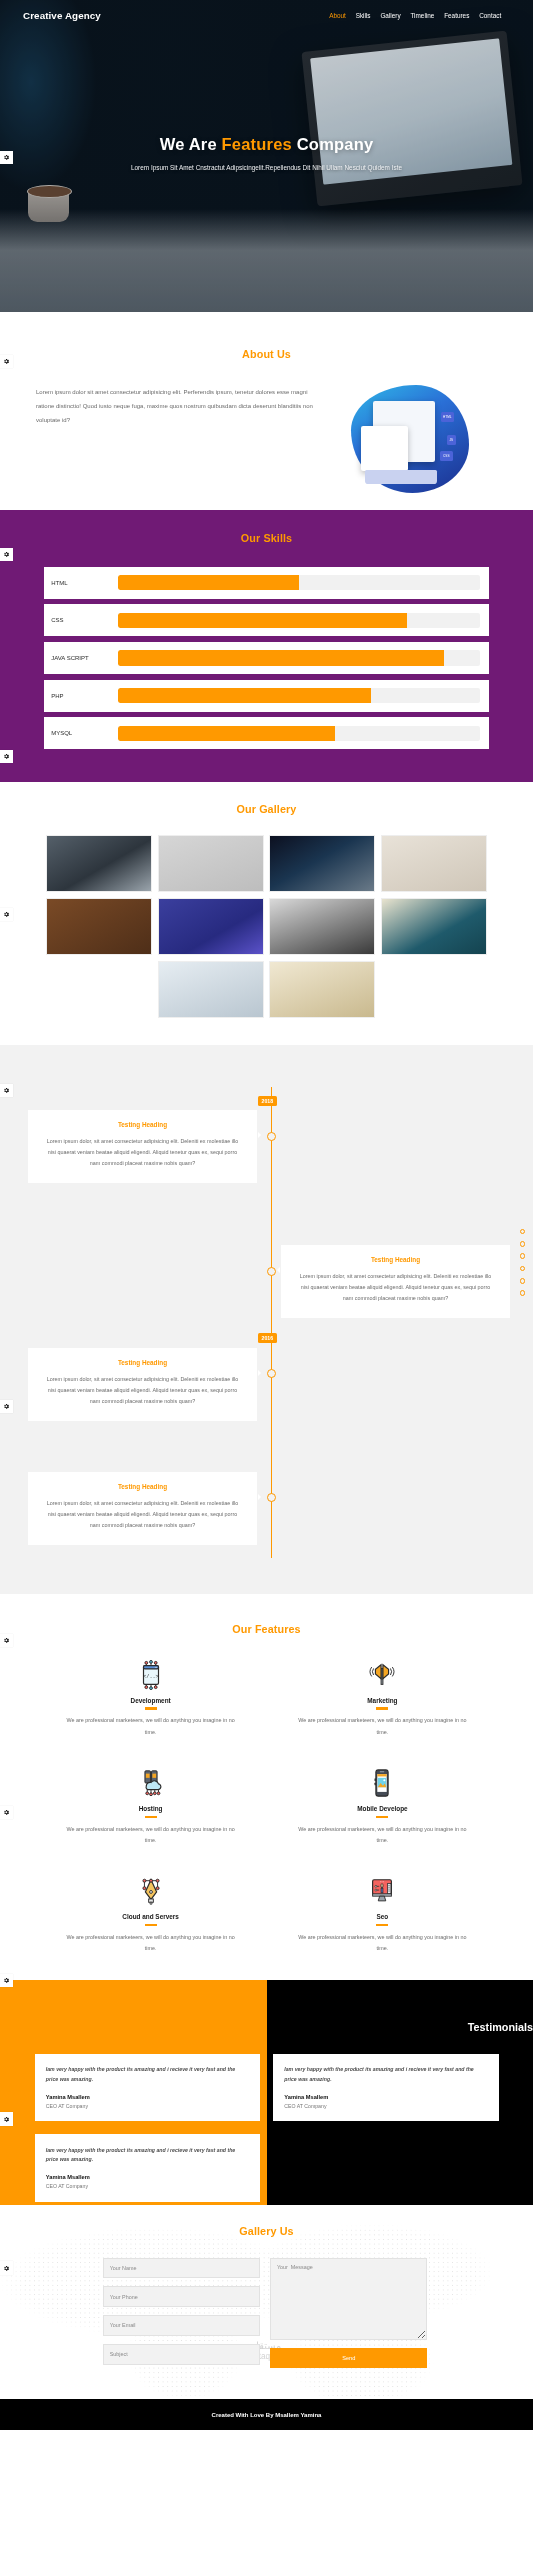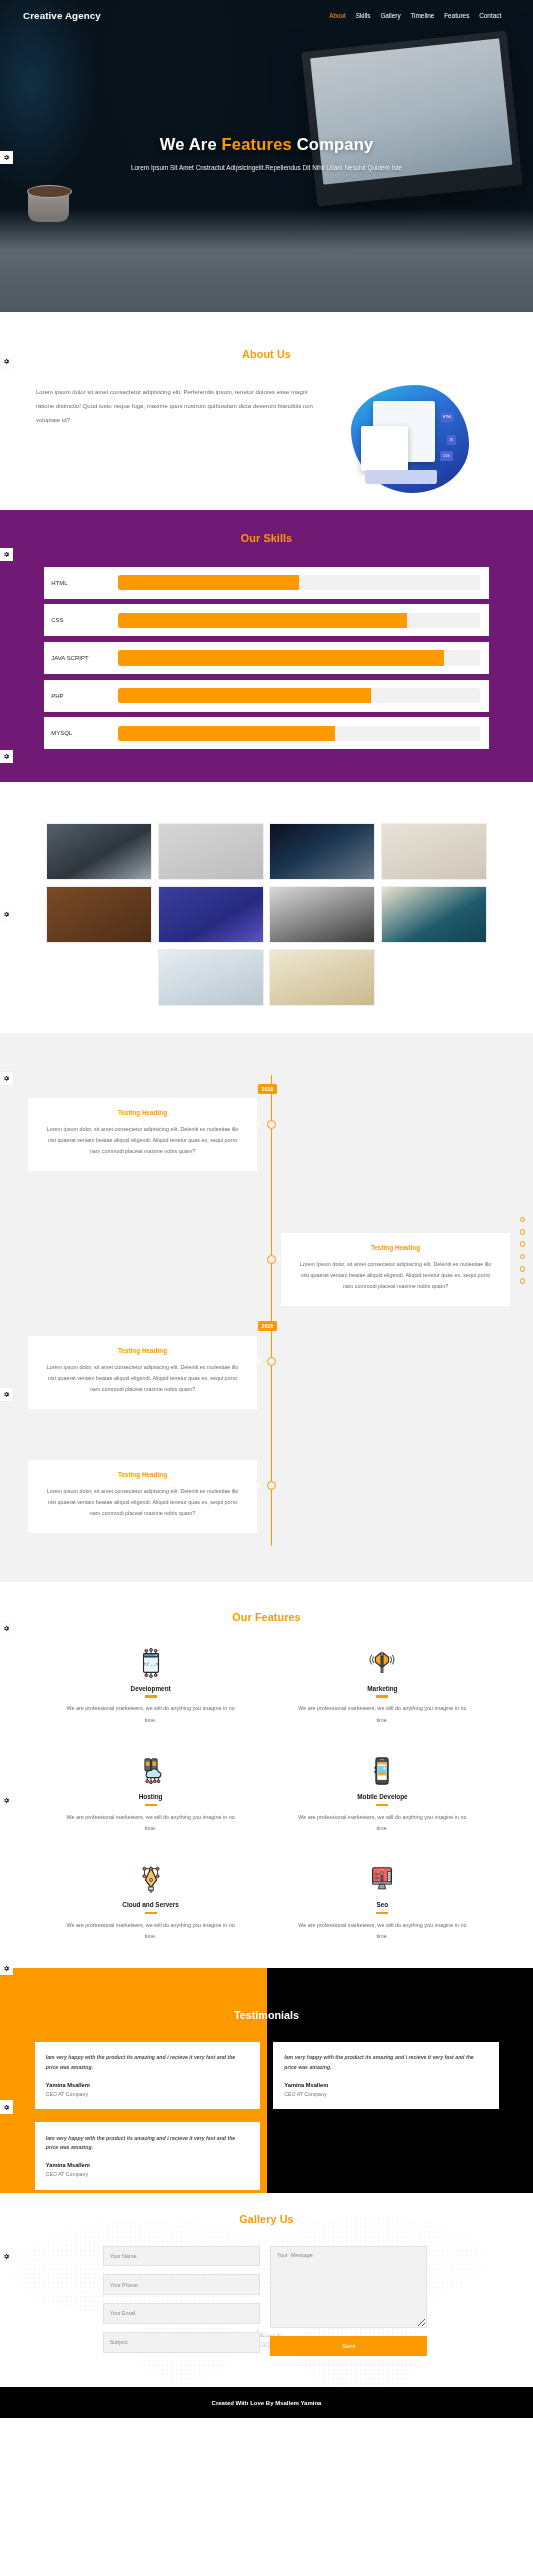--- a/index.html
+++ b/index.html
@@ -302,21 +302,21 @@
     font-size: 5.4px; color: #6c6c6c; line-height: 2.1;
     max-width: 170px; margin: 0 auto;
   }
 
   
   #testimonials { position: relative; height: 225px; overflow: hidden; }
   .tst-bg-left  { position: absolute; left: 0;   top: 0; width: 267px; height: 225px; background: #ff9900; }
   .tst-bg-right { position: absolute; left: 267px; top: 0; width: 266px; height: 225px; background: #000000; }
   .tst-title {
     position: relative; z-index: 2;
-    text-align: center; color: #ffffff;
+    text-align: right; color: #ffffff;
     font-size: 10.8px; font-weight: bold;
     padding-top: 41px;
   }
   .tst-grid {
     position: relative; z-index: 2;
     margin: 20.6px auto 0; width: 464px;
     display: grid; grid-template-columns: 1fr 1fr;
     gap: 13px;
   }
   .tst-card { background: #ffffff; padding: 11.3px 11.3px 12.4px; }
@@ -484,20 +484,21 @@
     </div>
   </div>
 </section>
 
 <section class="section" id="gallery">
   <div class="gear-btn" style="position:absolute; top:126px">
     <svg viewBox="0 0 24 24">
         <path d="M19.4 13a7.8 7.8 0 000-2l2.1-1.6-2-3.5-2.5 1a7.6 7.6 0 00-1.7-1l-.4-2.6h-4l-.4 2.6a7.6 7.6 0 00-1.7 1l-2.5-1-2 3.5L6.6 11a7.8 7.8 0 000 2l-2.1 1.6 2 3.5 2.5-1c.5.4 1.1.8 1.7 1l.4 2.6h4l.4-2.6c.6-.2 1.2-.6 1.7-1l2.5 1 2-3.5-2.3-1.6zM12 15.5A3.5 3.5 0 1115.5 12 3.5 3.5 0 0112 15.5z"></path>
       </svg>
   </div>
+  <h2 class="section-title">Our Gallery</h2>
   <div class="gallery-grid">
     <div class="gal-item g1"></div>
     <div class="gal-item g2"></div>
     <div class="gal-item g3"></div>
     <div class="gal-item g4"></div>
     <div class="gal-item g5"></div>
     <div class="gal-item g6"></div>
     <div class="gal-item g7"></div>
     <div class="gal-item g8"></div>
     <div class="gal-item g9"></div>

